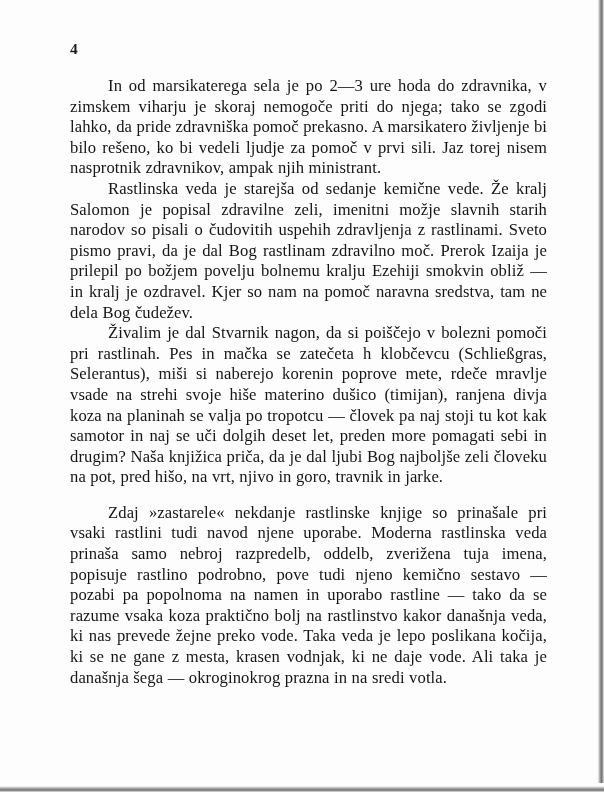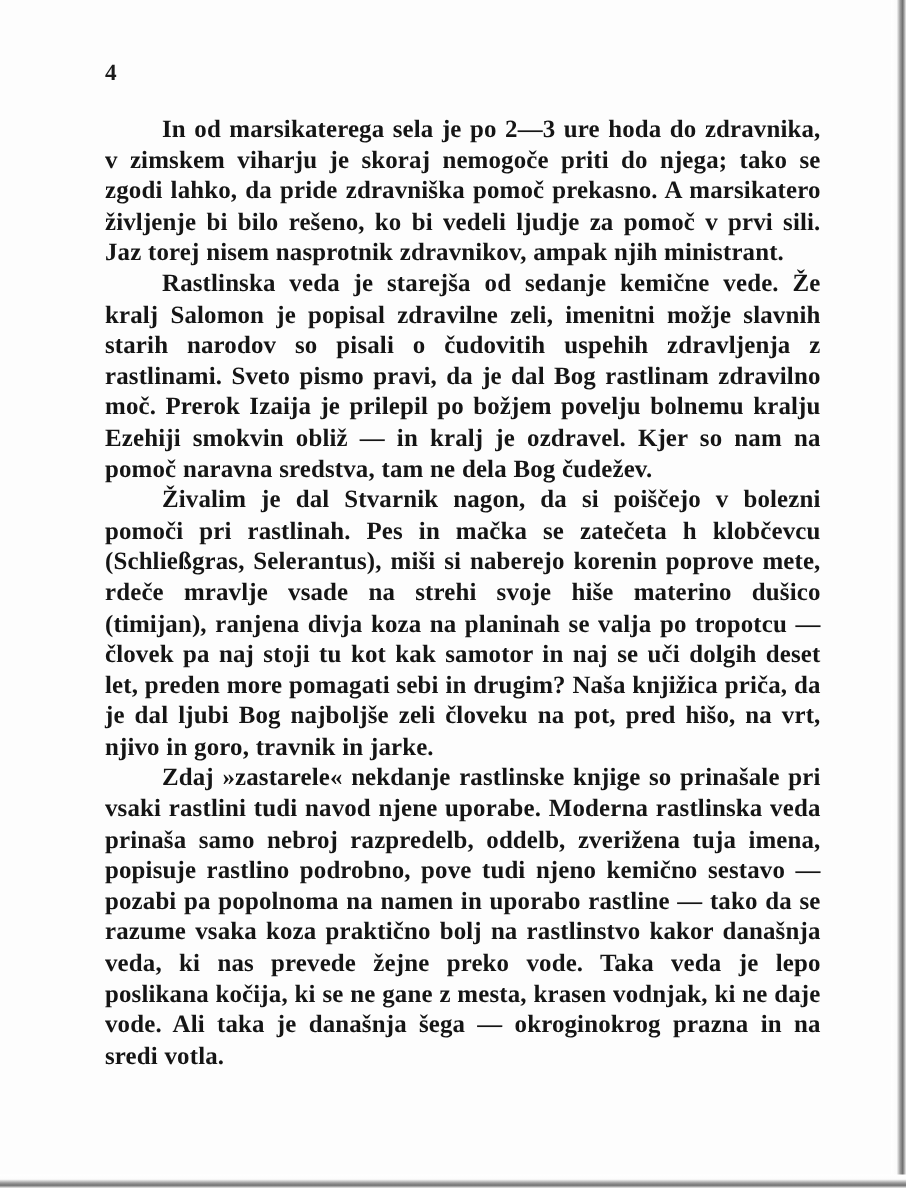--- a/index.html
+++ b/index.html
@@ -49,31 +49,32 @@
   .text-block {
     position: absolute;
     left: 70px;
     top: 76px;
     width: 477px;
     color: #151515;
     font-size: 16.6px;
     line-height: 20.6px;
     text-align: justify;
     text-justify: inter-word;
-    font-weight: bold;
+    font-weight: normal;
     letter-spacing: 0.1px;
     word-spacing: 0.2px;
   }
   .text-block p {
     margin: 0;
     text-indent: 38px;
     text-align: justify;
   }
   .text-block p:last-child {
     text-align-last: left;
+    margin-top: 15px;
   }
 </style>
 </head>
 <body>
 
 <div class="page">
 
   <div class="page-number">4</div>
 
   <div class="text-block">

